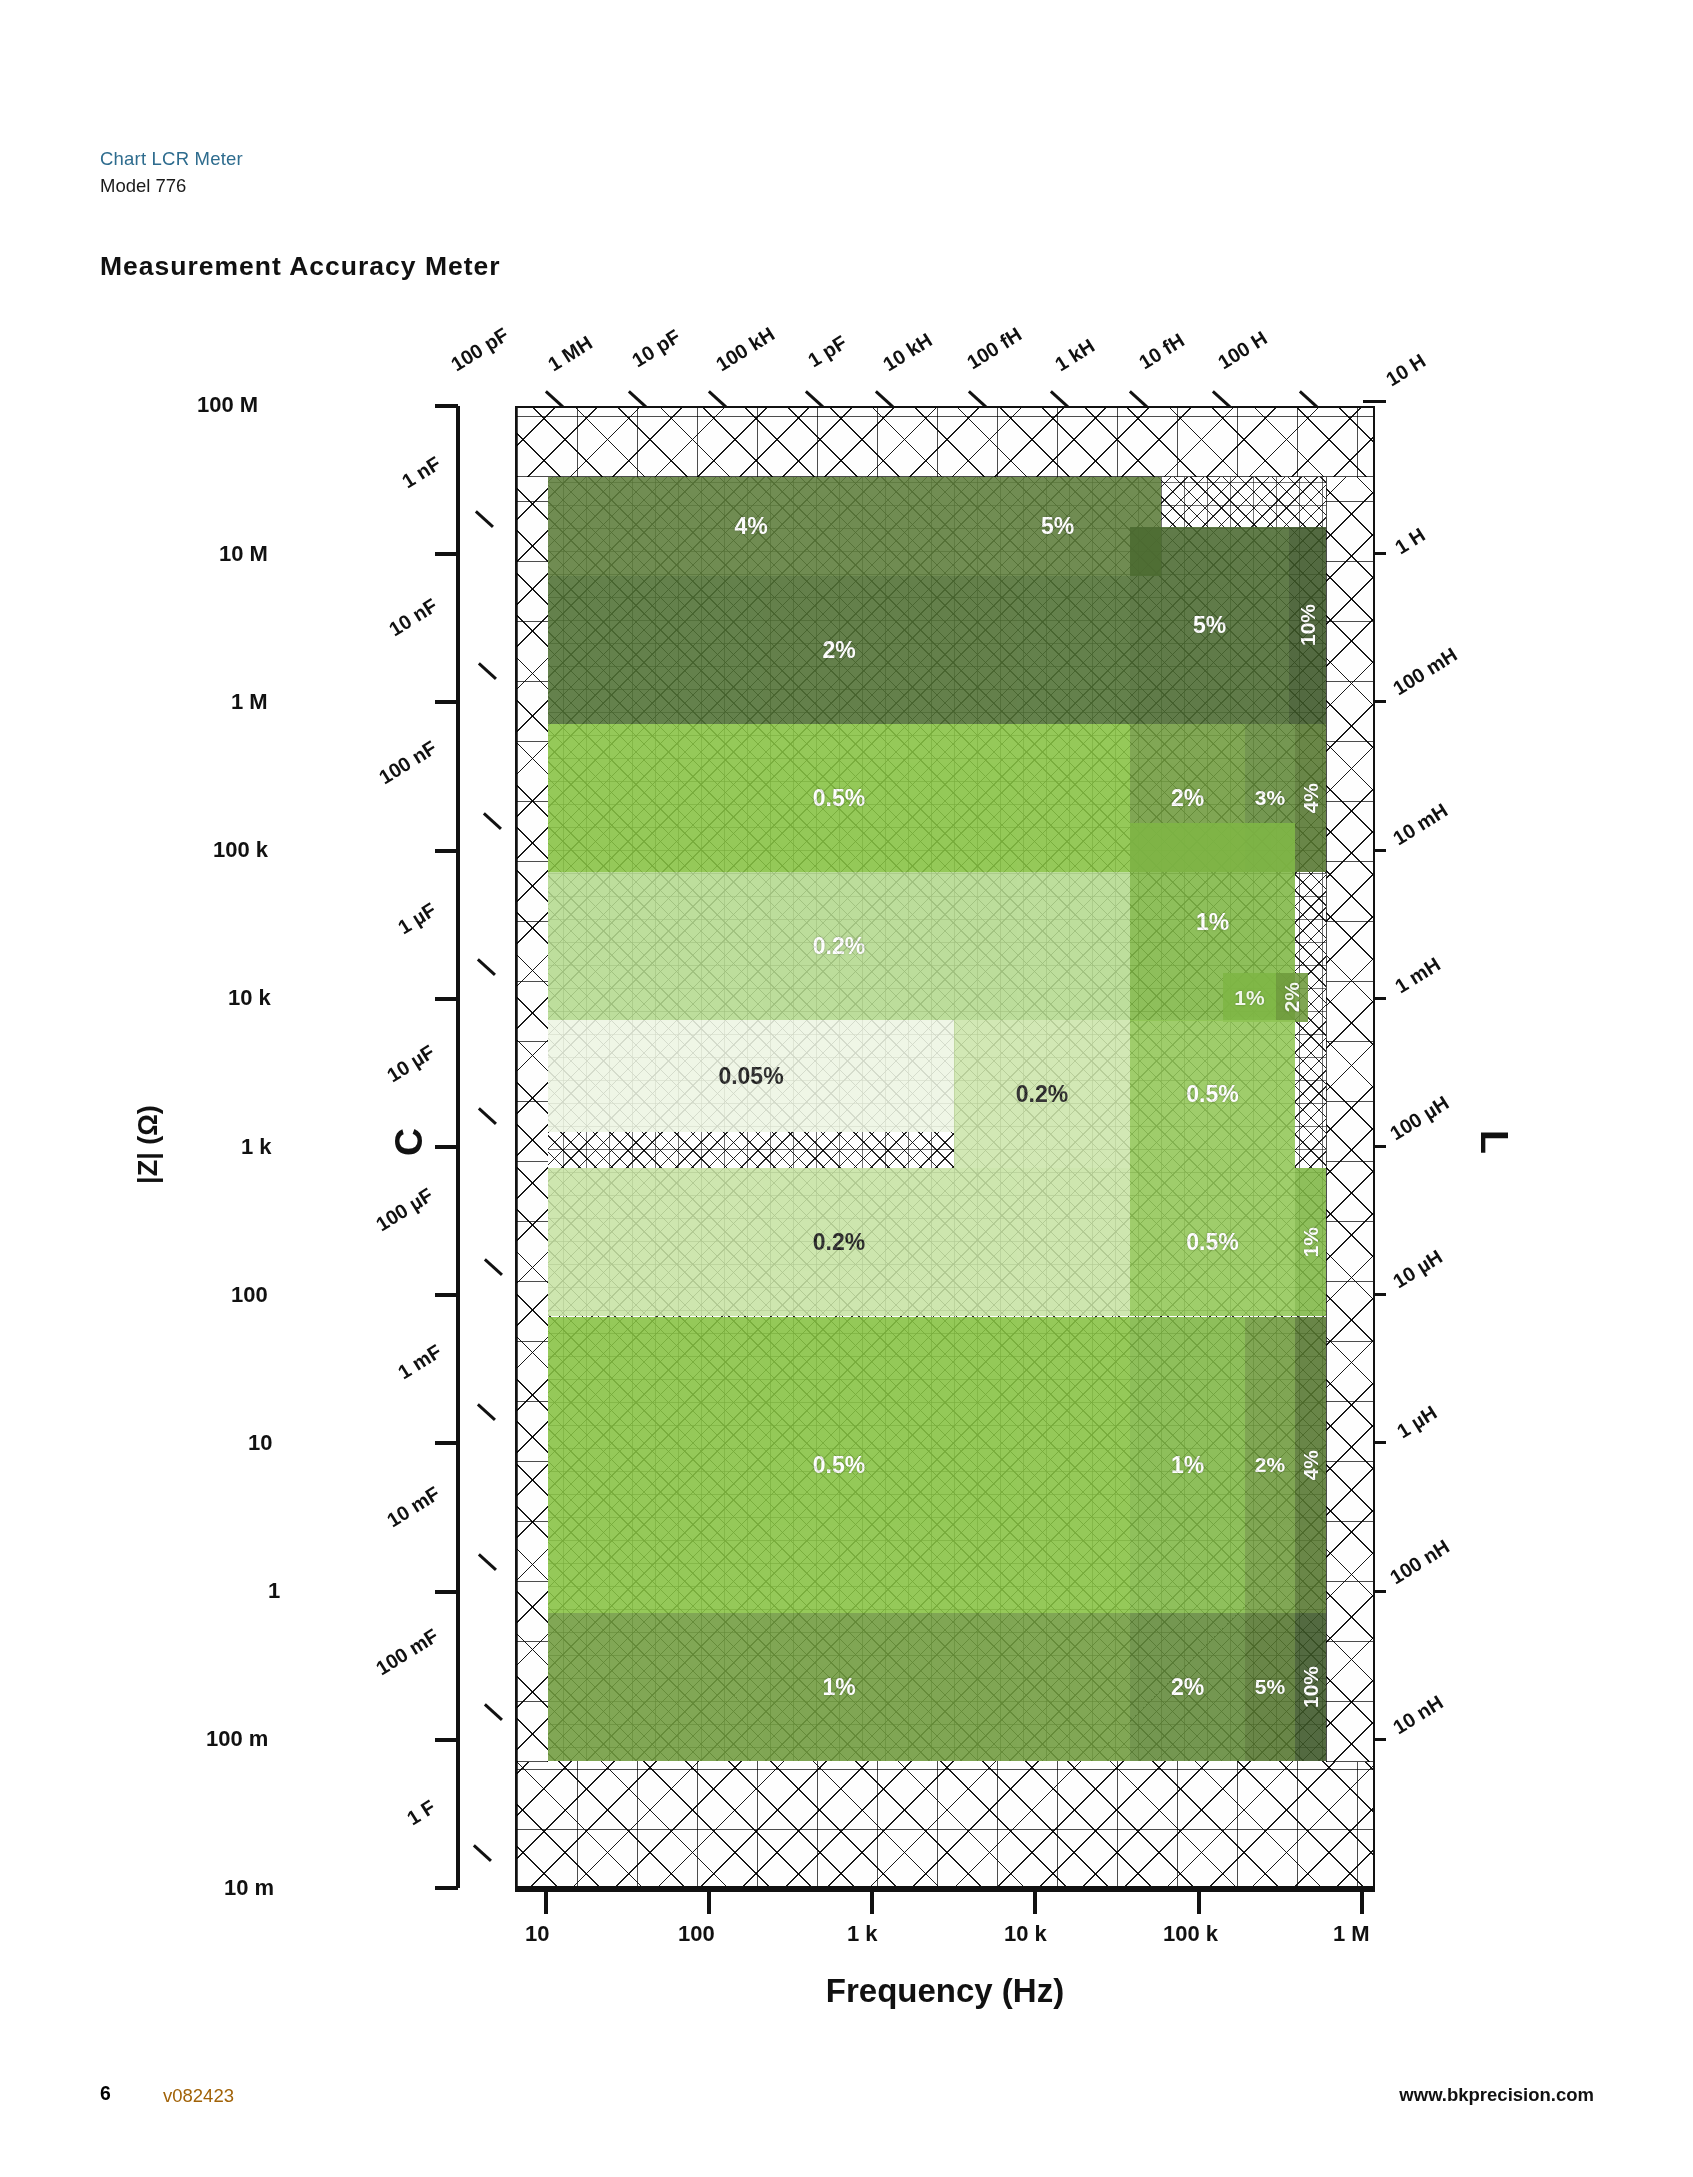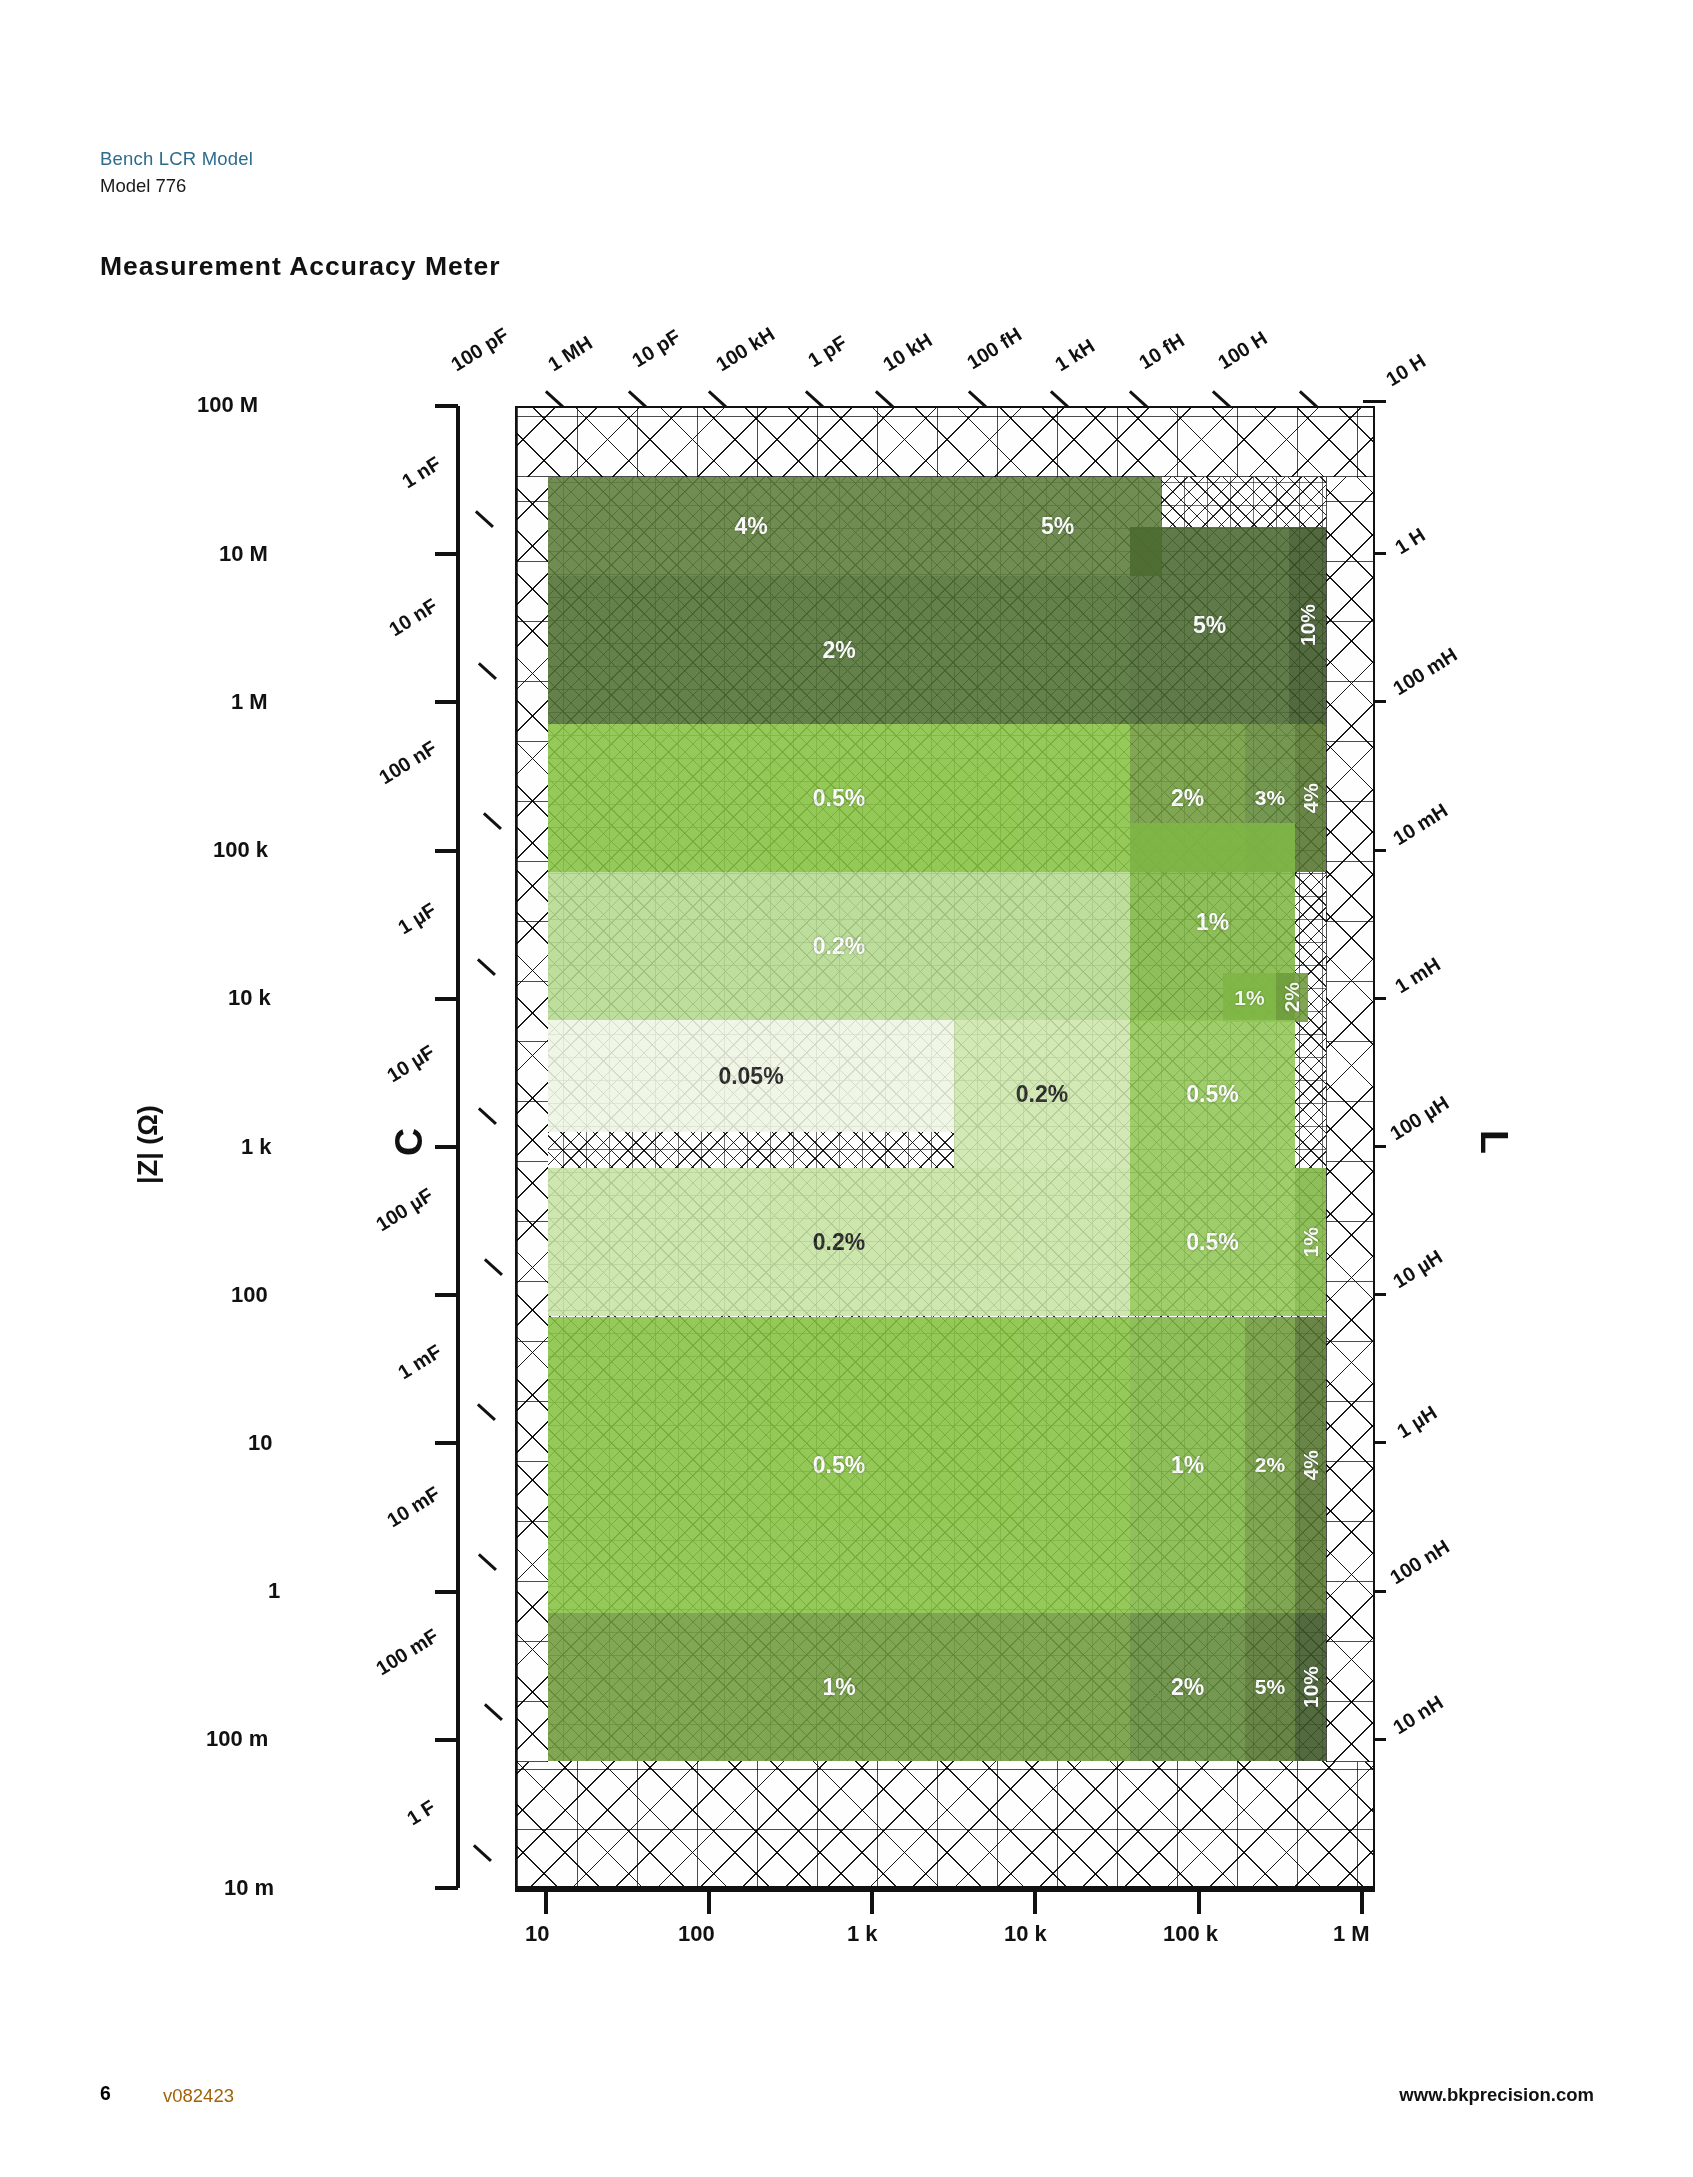--- a/index.html
+++ b/index.html
@@ -187,21 +187,21 @@
     font-weight: bold;
     color: #111;
   }
 </style>
 </head>
 <body>
 
 <div class="page">
 
   <div class="doc-header">
-    <div class="product">Bench LCR Model</div>
+    <div class="product">Chart LCR Meter</div>
     <div class="model">Model 776</div>
   </div>
 
   <div class="page-title">Measurement Accuracy Meter</div>
 
   <div class="chart-area">
 
     <div class="axis-title rot-left" style="left:-40px; top:838px; width:176px; text-align:center;">|Z| (Ω)</div>
 
     <div class="axis-title rot-left" style="left:256px; top:829px; width:106px; text-align:center; font-size:39px;">C</div>
@@ -455,20 +455,21 @@
       <div class="tick" style="left:933px; top:1600px; width:3.5px; height:23px;"></div>
       <div class="axis-label" style="left:904px; top:1630px;">10 k</div>
 
       <div class="tick" style="left:1097px; top:1600px; width:3.5px; height:23px;"></div>
       <div class="axis-label" style="left:1063px; top:1630px;">100 k</div>
 
       <div class="tick" style="left:1260px; top:1600px; width:3.5px; height:23px;"></div>
       <div class="axis-label" style="left:1233px; top:1630px;">1 M</div>
     </div>
 
+    <div class="axis-title" style="left:415px; top:1681px; width:860px; text-align:center; font-size:33px;">Frequency (Hz)</div>
   </div>
 
   <div class="footer">
     <div class="pageno">6</div>
     <div class="version">v082423</div>
     <div class="site">www.bkprecision.com</div>
   </div>
 
 </div>
 

